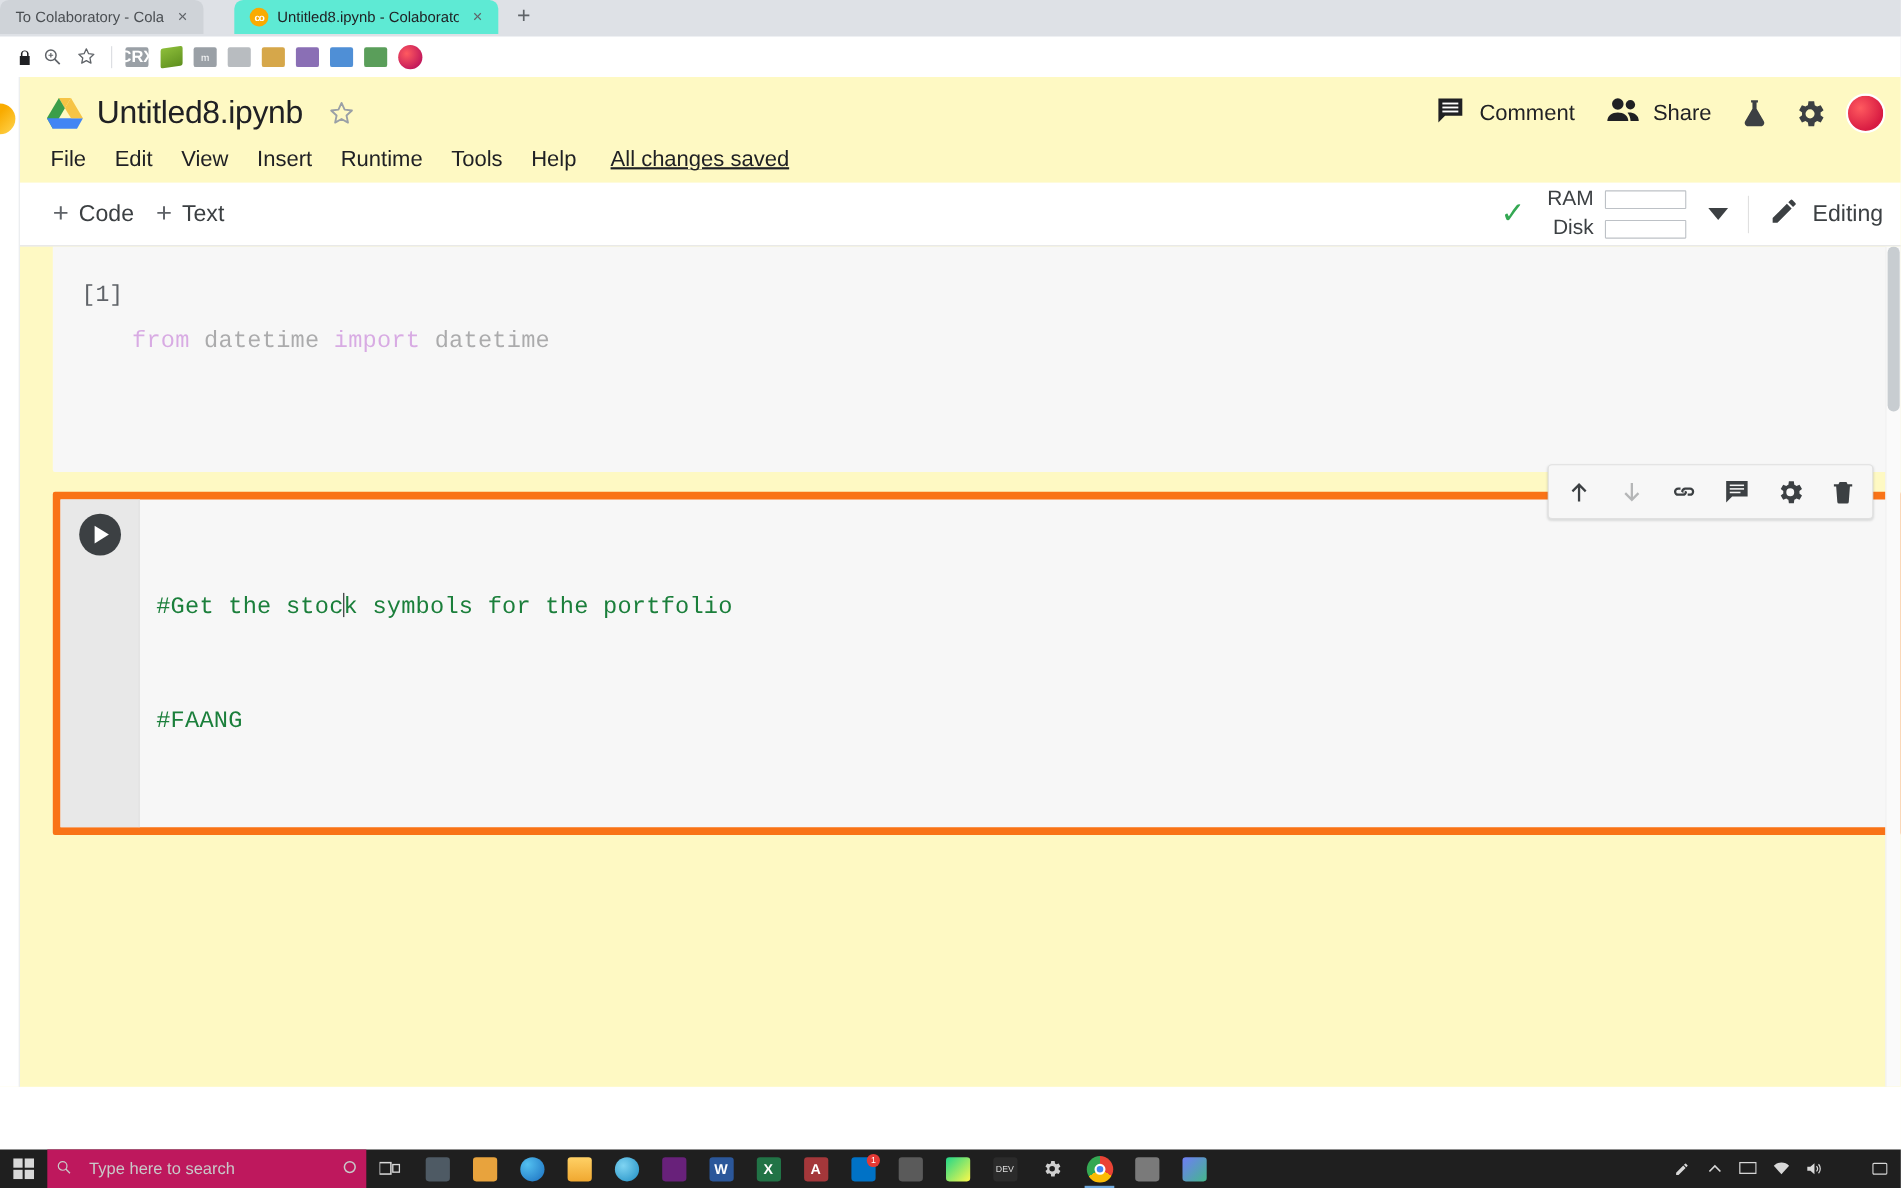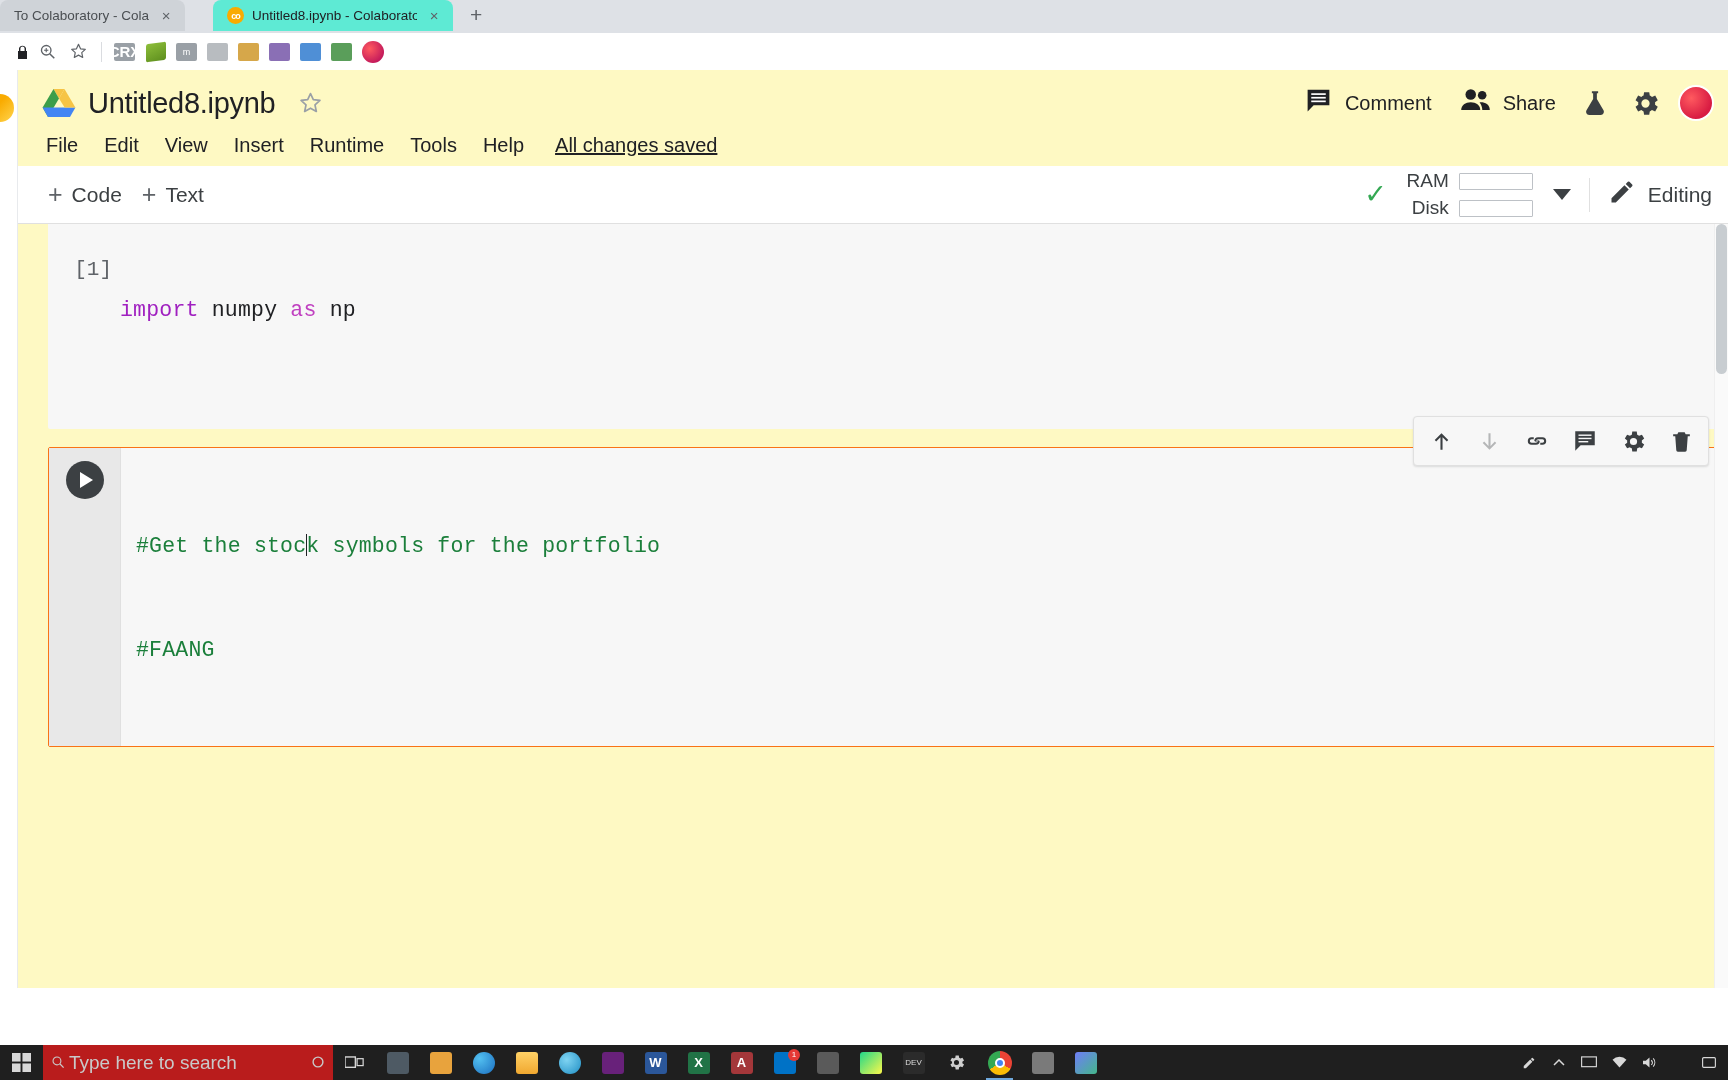--- a/index.html
+++ b/index.html
@@ -193,21 +193,21 @@
     font-size: 21.5px; line-height: 34.5px; color: #202124;
     white-space: pre; letter-spacing: 0.2px;
   }
   .code-area .line-faded { opacity: 0.35; }
   .kw { color: #a020c0; }
   .kw2 { color: #c040c0; }
   .cmt { color: #1b7f3b; }
 
   .cell-2 {
     margin-top: 18px; background: #f7f7f7; min-height: 92px;
-    border: 1px solid #f97316; border-radius: 2px; position: relative;
+    border: 7px solid #f97316; border-radius: 2px; position: relative;
   }
   .cell-gutter-2 {
     width: 72px; flex: 0 0 72px; background: #e8e8e8;
     display: flex; align-items: flex-start; justify-content: center;
     padding-top: 13px; border-right: 1px solid #e0e0e0;
   }
   .run-btn {
     width: 38px; height: 38px; border-radius: 50%; background: #3c4043;
     display: flex; align-items: center; justify-content: center;
     cursor: pointer;
@@ -243,22 +243,22 @@
     position: absolute; top: 0; left: 1px; width: 11px; height: 150px;
     background: #c8cdd1; border-radius: 6px;
   }
 
   
   .taskbar {
     position: absolute; left: 0; bottom: 0; width: 1728px; height: 35px;
     background: #1f1f1f; display: flex; align-items: center; color: #e8eaed;
   }
   .tb-search {
-    width: 290px; height: 35px; background: #b91c1c; display: flex;
-    align-items: center; padding: 0 8px; gap: 4px; font-size: 19px;
+    width: 290px; height: 35px; background: #be185d; display: flex;
+    align-items: center; padding: 0 8px; gap: 16px; font-size: 15px;
     color: #c9c9c9;
   }
   .tb-search-txt { flex: 1 1 auto; white-space: nowrap; overflow: hidden; }
   .tb-ic {
     width: 43px; height: 35px; display: flex; align-items: center;
     justify-content: center; cursor: pointer; position: relative;
   }
   .app-sq { width: 22px; height: 22px; border-radius: 3px; }
   .tb-tray {
     margin-left: auto; display: flex; align-items: center; gap: 4px;
@@ -466,21 +466,21 @@
     </span>
   </div>
 
   <div class="nb-body">
 
     <div class="cell cell-1 clipped">
       <div class="cell-gutter-1">
         <span class="exec-count">[1]</span>
       </div>
       <div class="code-area">
-        <div><span class="kw">import</span> numpy <span class="kw2">as</span> np</div>
+        <div class="line-faded"><span class="kw">from</span> datetime <span class="kw">import</span> datetime</div>
         
         
         
         
       </div>
     </div>
 
     <div class="cell cell-2">
       <div class="cell-gutter-2">
         <span class="run-btn">

